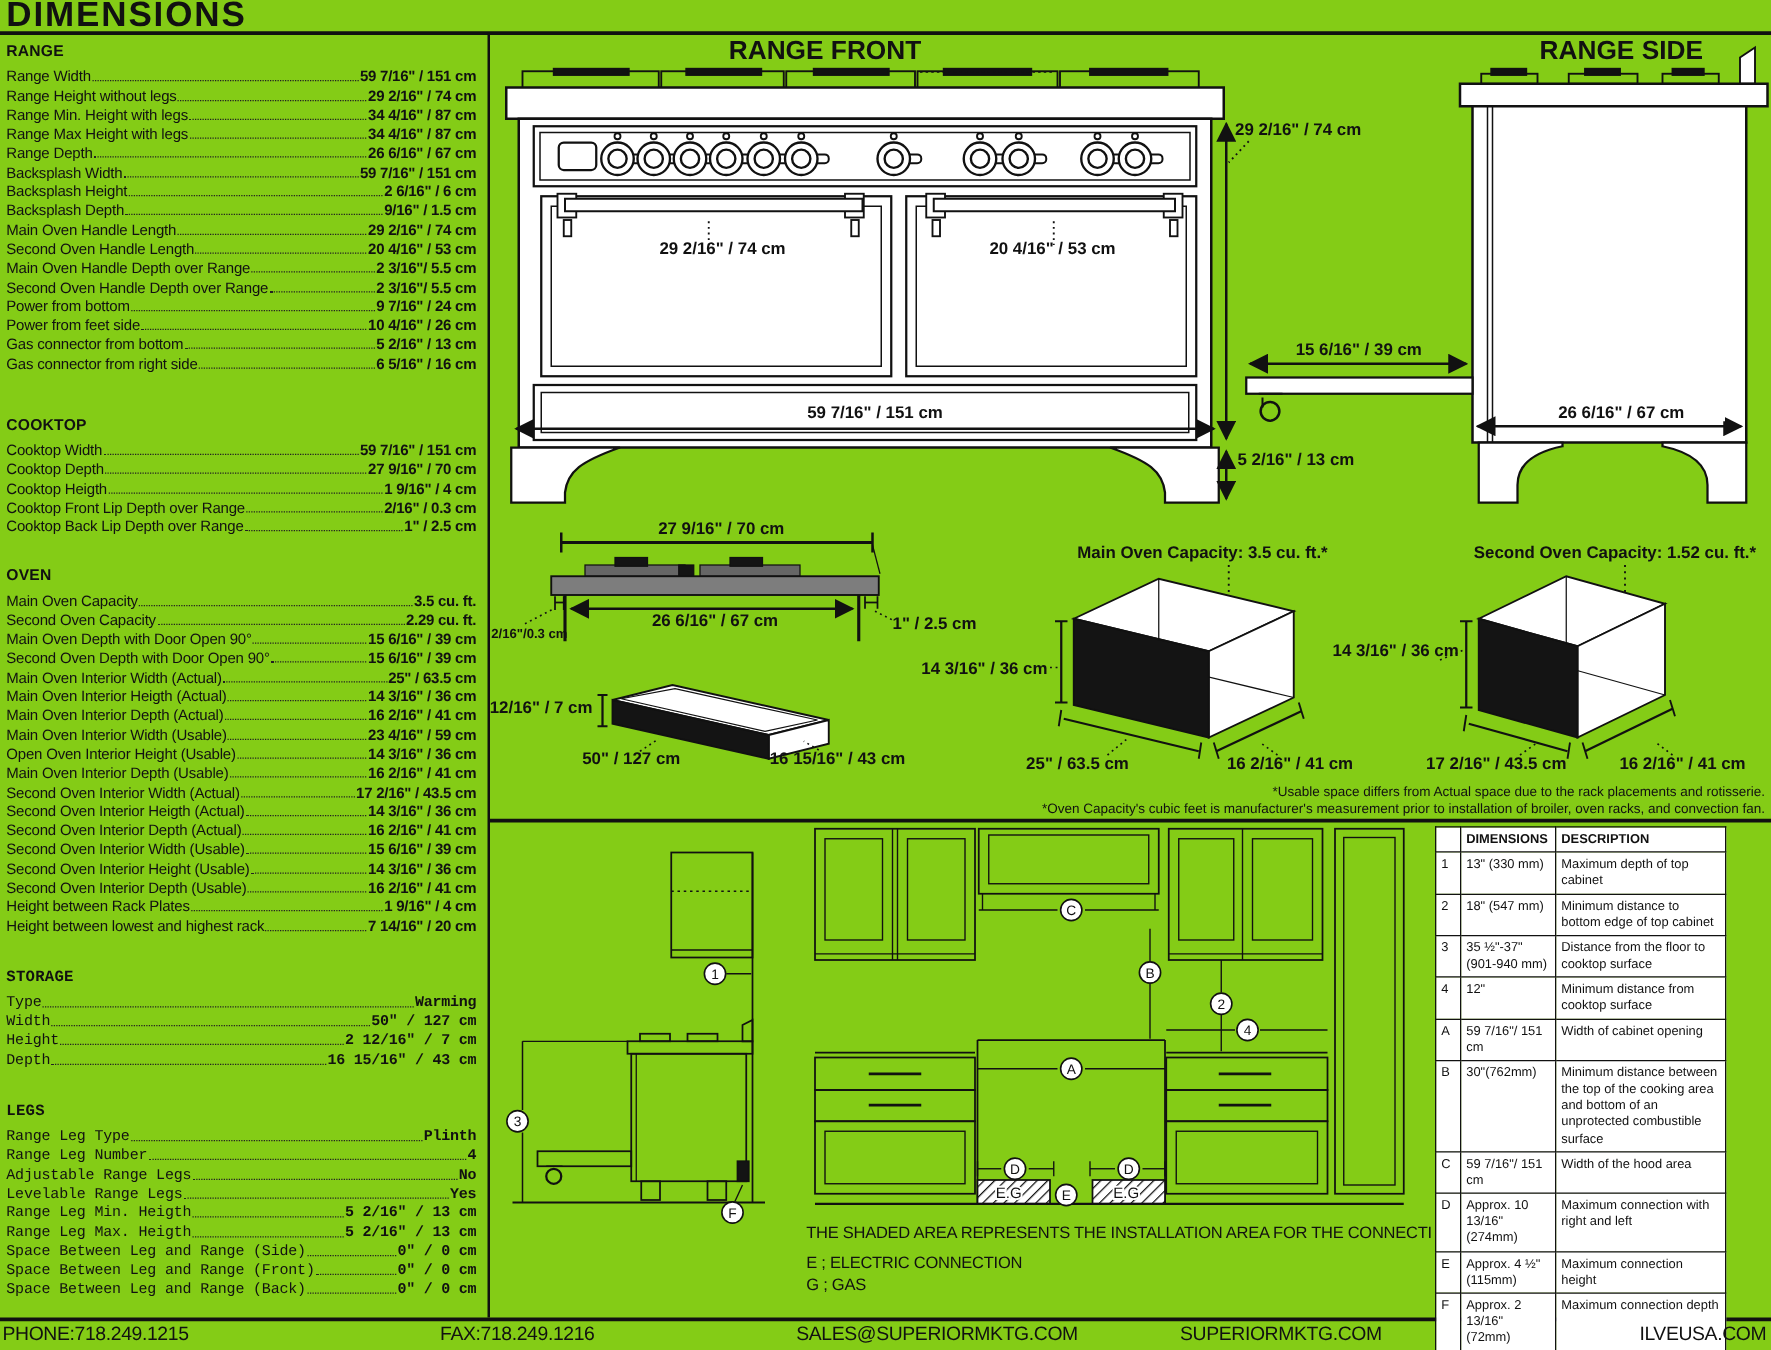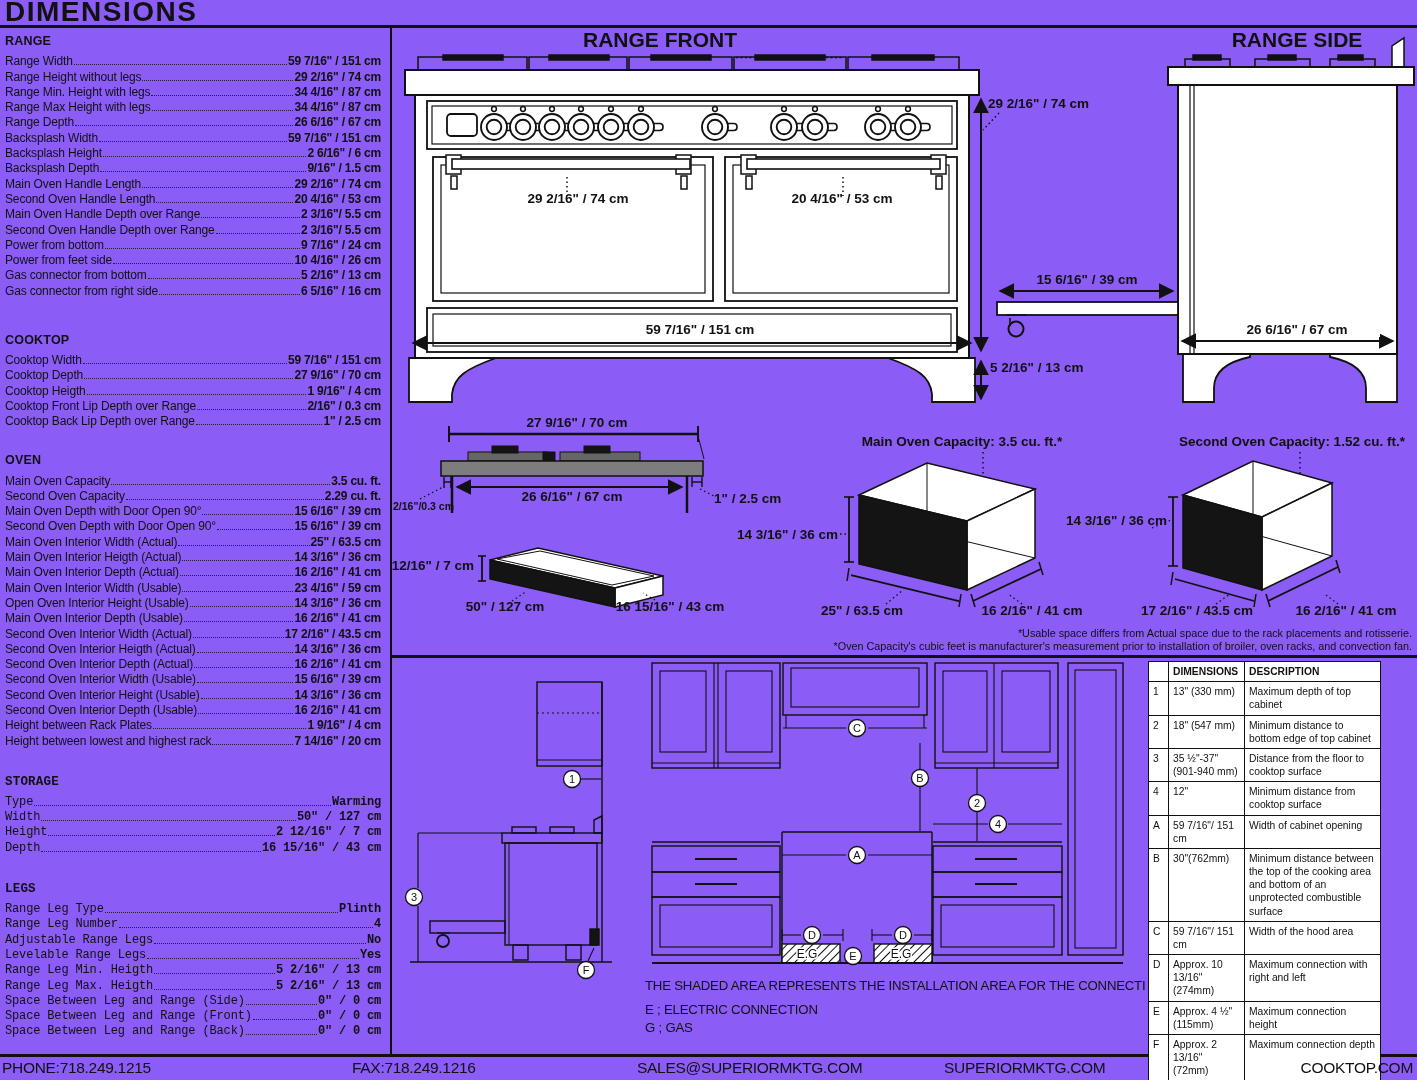--- a/index.html
+++ b/index.html
@@ -1,17 +1,17 @@
 <!DOCTYPE html>
 <html><head>
 <meta charset="utf-8">
 <style>
   html,body{margin:0;padding:0;}
   body{width:1417px;height:1080px;background:#fff;font-family:"Liberation Sans",sans-serif;color:#111;position:relative;}
-  .page{position:absolute;inset:0;overflow:hidden;background:#8b5cf6;padding-left:44px;}
+  .page{position:absolute;inset:0;overflow:hidden;background:#84cc16;padding-left:44px;}
   #page-title{position:absolute;left:5px;top:-4px;font-size:28px;font-weight:bold;letter-spacing:1.5px;}
   .rule-top{position:absolute;left:0;top:25px;width:1417px;height:3px;background:#111;}
   .v-div{position:absolute;left:390px;top:27px;width:2px;height:1027px;background:#111;}
   .h-div{position:absolute;left:392px;top:655px;width:1025px;height:2.5px;background:#111;}
   .f-rule{position:absolute;left:0;top:1054px;width:1417px;height:2.5px;background:#111;}
 
   
   .left-col{position:absolute;left:5px;top:34px;width:376px;}
   .spec-section h3{margin:0 0 5px 0;font-size:12.5px;font-weight:bold;letter-spacing:.2px;}
   .spec-section{margin:0;}
@@ -840,15 +840,15 @@
           <td>Maximum connection depth</td>
         </tr>
 
     </tbody>
   </table>
 
   <div class="footer-item" id="f-phone">PHONE:718.249.1215</div>
   <div class="footer-item" id="f-fax">FAX:718.249.1216</div>
   <div class="footer-item" id="f-mail">SALES@SUPERIORMKTG.COM</div>
   <div class="footer-item" id="f-site">SUPERIORMKTG.COM</div>
-  <div class="footer-item" id="f-site2">COOKTOP.COM</div>
+  <div class="footer-item" id="f-site2">ILVEUSA.COM</div>
 
 </div>
 
 </body></html>

